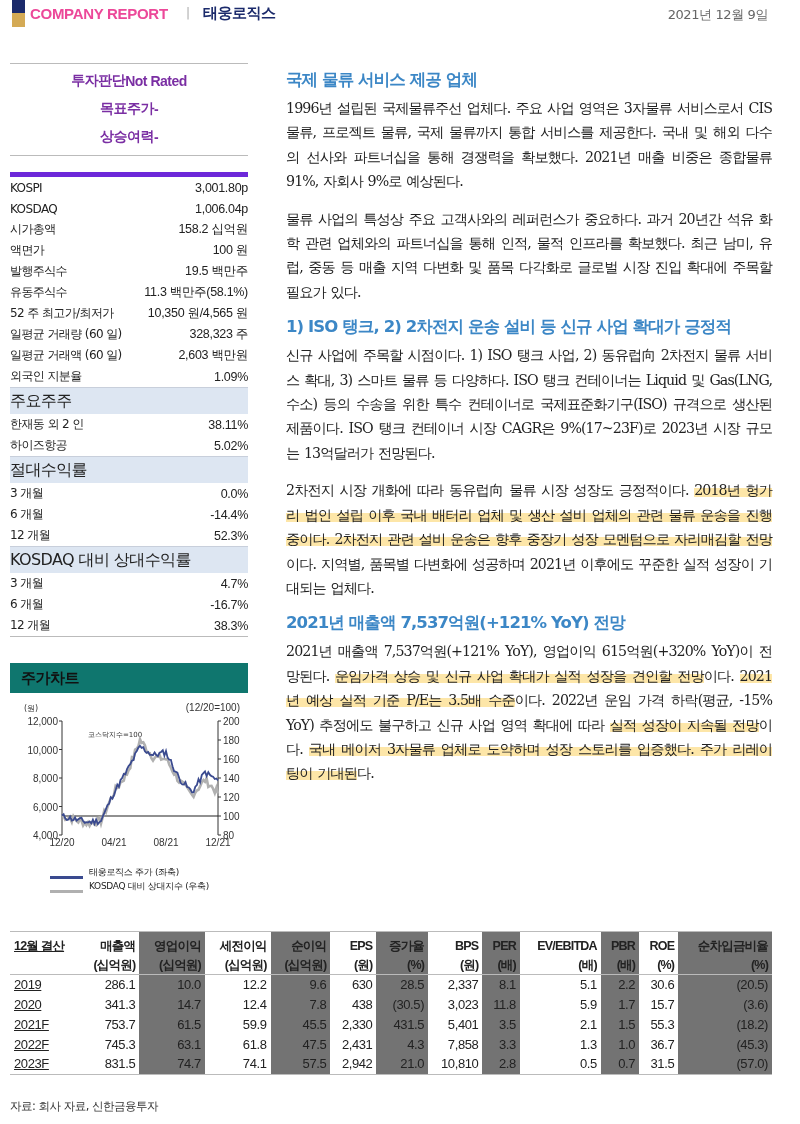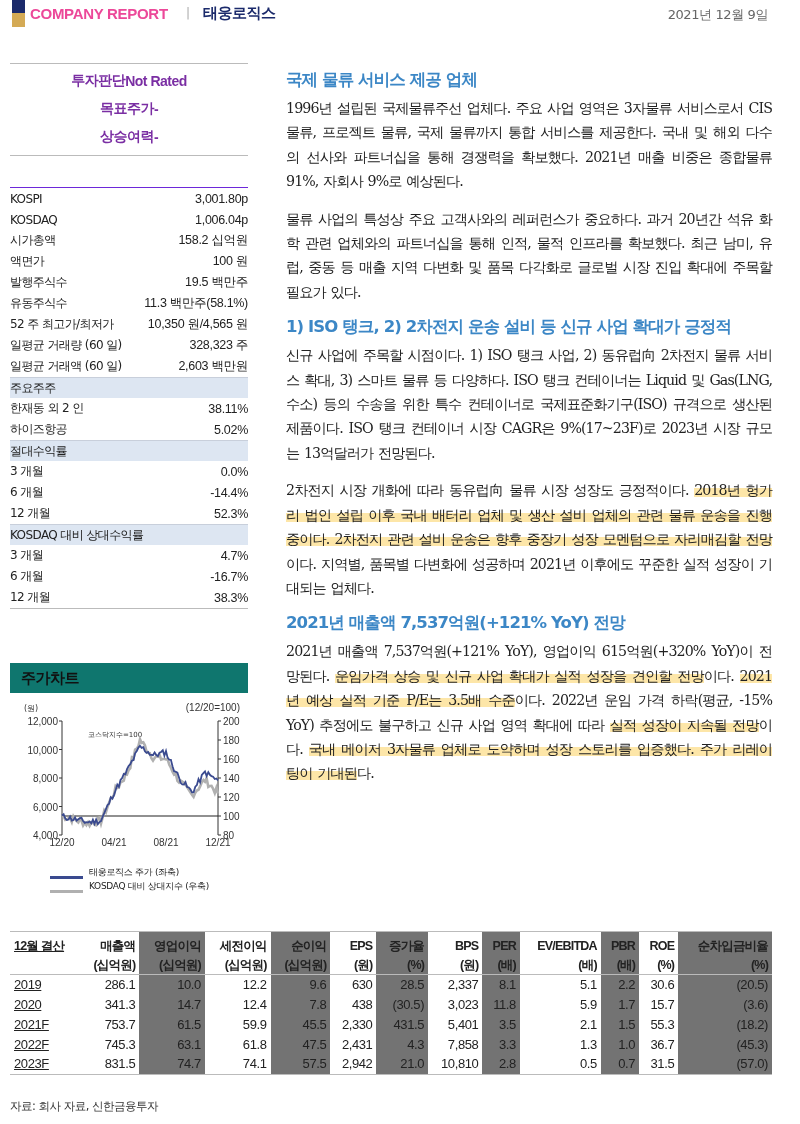--- a/index.html
+++ b/index.html
@@ -13,24 +13,24 @@
   .hdr .brand { position: absolute; left: 30px; top: 5px; font-family: Liberation Sans, sans-serif; font-weight: bold; font-size: 15px; color: #ec4899; letter-spacing: -0.3px; }
   .hdr .sep { position: absolute; left: 186px; top: 6px; font-size: 12px; color: #aaa; }
   .hdr .company { position: absolute; left: 203px; top: 4px; font-weight: bold; font-size: 15px; color: #1b2a6b; letter-spacing: -0.5px; }
   .hdr .date { position: absolute; right: 32px; top: 6px; font-size: 13px; color: #666; letter-spacing: -0.4px; }
 
   
   .left { position: absolute; left: 10px; top: 63px; width: 238px; }
   .rating { border-top: 1px solid #bbb; border-bottom: 1px solid #bbb; padding: 3px 0 4px; }
   .rating .row { display: flex; justify-content: center; height: 28px; align-items: center; font-size: 14px; font-weight: bold; color: #7a2ea3; letter-spacing: -0.5px; }
   .rating .row .v { font-family: "Liberation Sans", sans-serif; font-weight: bold; font-size: 14px; }
-  .stats { margin-top: 31px; border-top: 1px solid #6d28d9; border-bottom: 1px solid #bbb; }
+  .stats { margin-top: 16px; border-top: 5px solid #6d28d9; border-bottom: 1px solid #bbb; }
   .stats .row { display: flex; justify-content: space-between; align-items: center; height: 21px; font-size: 12px; letter-spacing: -0.6px; color: #222; }
   .stats .row .v { font-family: "Liberation Sans", sans-serif; font-size: 12.5px; letter-spacing: -0.3px; }
-  .stats .sec { background: #dde6f2; border-top: 1px solid #c8cfdb; height: 21px; display: flex; align-items: center; font-size: 12px; letter-spacing: -0.6px; }
+  .stats .sec { background: #dde6f2; border-top: 1px solid #c8cfdb; height: 27px; display: flex; align-items: center; font-size: 16px; letter-spacing: -0.6px; }
 
   .chart-box { position: absolute; left: 10px; top: 663px; width: 238px; }
   .chart-title { background: #0f766e; height: 30px; padding-left: 11px; display: flex; align-items: center; font-size: 15px; font-weight: bold; letter-spacing: -0.5px; color: #111; }
   .chart-svg { display: block; margin-top: 10px; }
   .legend { font-size: 9px; color: #222; margin-top: 2px; margin-left: 40px; letter-spacing: -0.3px; }
   .legend .li { display: flex; align-items: flex-end; height: 14px; }
   .legend .sw { width: 33px; height: 3px; margin-right: 6px; }
 
   
   .right { position: absolute; left: 286px; top: 67px; width: 486px; }
@@ -109,20 +109,24 @@
         <span>52 주 최고가/최저가</span>
         <span class="v">10,350 원/4,565 원</span>
       </div>
     <div class="row">
         <span>일평균 거래량 (60 일)</span>
         <span class="v">328,323 주</span>
       </div>
     <div class="row">
         <span>일평균 거래액 (60 일)</span>
         <span class="v">2,603 백만원</span>
+      </div>
+    <div class="row">
+        <span>외국인 지분율</span>
+        <span class="v">1.09%</span>
       </div>
 
     <div class="sec">주요주주</div>
     <div class="row">
         <span>한재동 외 2 인</span>
         <span class="v">38.11%</span>
       </div>
     <div class="row">
         <span>하이즈항공</span>
         <span class="v">5.02%</span>

